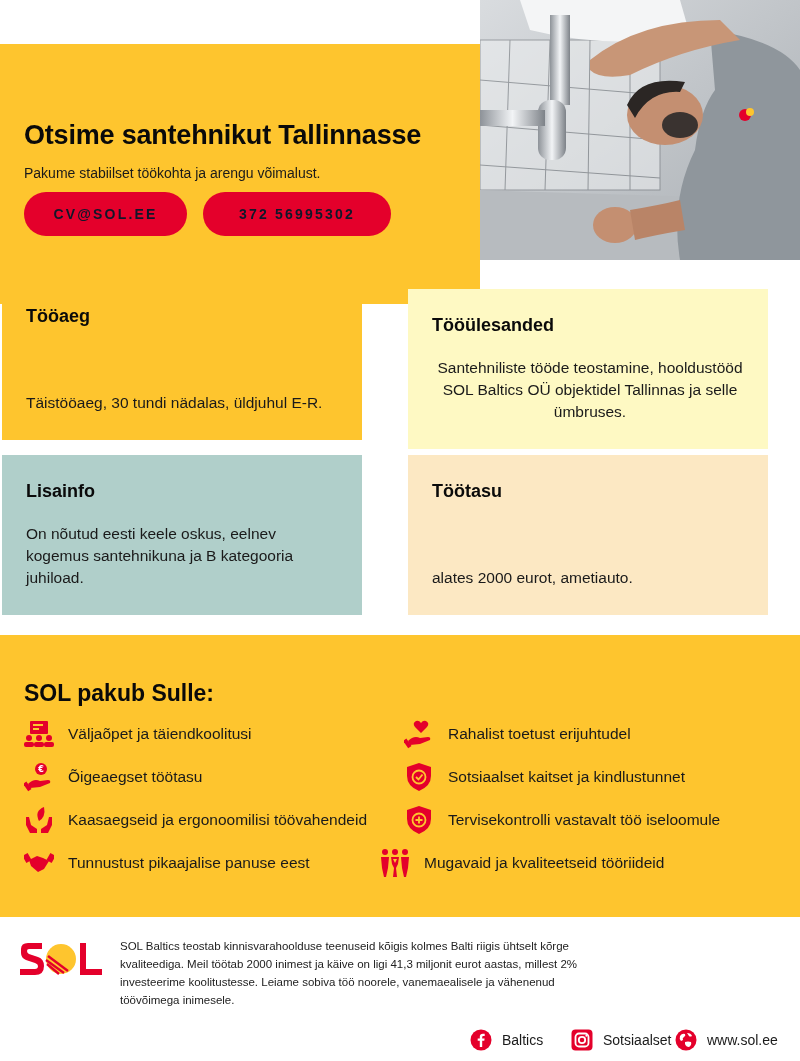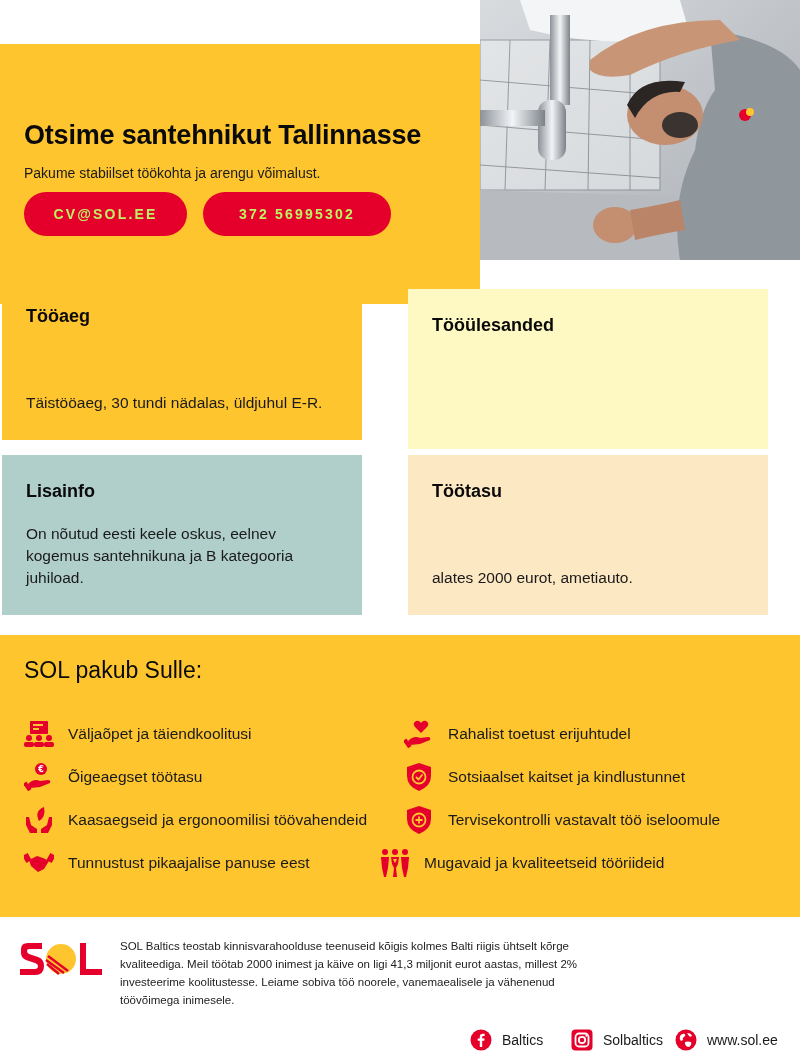--- a/index.html
+++ b/index.html
@@ -3,36 +3,36 @@
 <meta charset="utf-8">
 <style>
   * { box-sizing: border-box; margin: 0; padding: 0; }
   html, body { width: 800px; height: 1061px; background: #ffffff; overflow: hidden; }
   body { font-family: "Liberation Sans", "DejaVu Sans", sans-serif; color: #111; position: relative; }
 
   .hero { position: absolute; left: 0; top: 0; width: 800px; height: 260px; }
   .hero-left { position: absolute; left: 0; top: 0; width: 480px; height: 260px; background: #FEC52E; margin-top: 44px; }
   .hero-title { position: absolute; left: 24px; top: 76px; font-size: 27px; font-weight: 700; color: #0a0a0a; letter-spacing: -0.2px; white-space: nowrap; }
   .hero-sub { position: absolute; left: 24px; top: 121px; font-size: 14px; color: #1a1a1a; white-space: nowrap; }
-  .btn { position: absolute; top: 148px; height: 44px; border-radius: 22px; background: #E4002B; color: #bef264; font-size: 14px; font-weight: 700; letter-spacing: 2.2px; display: flex; align-items: center; justify-content: center; cursor: pointer; }
+  .btn { position: absolute; top: 148px; height: 44px; border-radius: 22px; background: #E4002B; color: #0f172a; font-size: 14px; font-weight: 700; letter-spacing: 2.2px; display: flex; align-items: center; justify-content: center; cursor: pointer; }
   .btn-email { left: 24px; width: 163px; }
   .btn-phone { left: 203px; width: 188px; }
 
   .hero-photo { position: absolute; left: 480px; top: 0; width: 320px; height: 260px; overflow: hidden; background: #c9cdd1; }
 
   .card { position: absolute; width: 360px; height: 160px; }
   .card-title { position: absolute; left: 24px; top: 26px; font-size: 18px; font-weight: 700; color: #0a0a0a; }
   .card-body { position: absolute; left: 24px; right: 20px; bottom: 26px; font-size: 15.5px; line-height: 22px; color: #1a1a1a; }
   .c1 { left: 2px; top: 280px; background: #FEC52E; }
   .c2 { left: 408px; top: 289px; background: #fef9c3; text-align: center; }
   .c3 { left: 2px; top: 455px; background: #B0CFCA; }
   .c4 { left: 408px; top: 455px; background: #FCE8C3; }
 
   .benefits { position: absolute; left: 0; top: 635px; width: 800px; height: 282px; background: #FEC52E; }
-  .benefits-title { position: absolute; left: 24px; top: 22px; font-size: 23px; font-weight: 400; color: #0a0a0a; }
+  .benefits-title { position: absolute; left: 24px; top: 45px; font-size: 23px; font-weight: 700; color: #0a0a0a; }
   .benefit { position: absolute; height: 34px; display: flex; align-items: center; }
   .benefit .ic { width: 34px; height: 34px; display: flex; align-items: center; justify-content: center; }
   .benefit .txt { margin-left: 12px; font-size: 15.5px; color: #1a1a1a; white-space: nowrap; }
 
   .footer-logo { position: absolute; left: 18px; top: 940px; width: 86px; height: 38px; }
   .footer-text { position: absolute; left: 120px; top: 937px; width: 470px; font-size: 11.5px; line-height: 18px; color: #222; }
   .social { position: absolute; top: 1028px; height: 24px; display: flex; align-items: center; }
   .social .sic { width: 22px; height: 22px; }
   .social .slbl { margin-left: 10px; font-size: 14px; color: #1a1a1a; white-space: nowrap; }
 </style>
@@ -96,20 +96,21 @@
     </svg>
   </div>
 </div>
 
 <section class="card c1">
   <h2 class="card-title">Tööaeg</h2>
   <p class="card-body">Täistööaeg, 30 tundi nädalas, üldjuhul E-R.</p>
 </section>
 <section class="card c2">
   <h2 class="card-title">Tööülesanded</h2>
+  <p class="card-body">Santehniliste tööde teostamine, hooldustööd SOL Baltics OÜ objektidel Tallinnas ja selle ümbruses.</p>
 </section>
 <section class="card c3">
   <h2 class="card-title">Lisainfo</h2>
   <p class="card-body">On nõutud eesti keele oskus, eelnev kogemus santehnikuna ja B kategooria juhiload.</p>
 </section>
 <section class="card c4">
   <h2 class="card-title">Töötasu</h2>
   <p class="card-body">alates 2000 eurot, ametiauto.</p>
 </section>
 
@@ -232,21 +233,21 @@
     </svg>
   <span class="slbl">Baltics</span>
 </a>
 <a class="social" style="left:571px;">
   <svg class="sic" viewBox="0 0 22 22">
       <rect x="0.5" y="0.5" width="21" height="21" rx="4" fill="#E4002B"></rect>
       <rect x="4.5" y="4.5" width="13" height="13" rx="3.5" fill="none" stroke="#fff" stroke-width="1.8"></rect>
       <circle cx="11" cy="11" r="3.2" fill="none" stroke="#fff" stroke-width="1.8"></circle>
       <circle cx="15.3" cy="6.7" r="1" fill="#fff"></circle>
     </svg>
-  <span class="slbl">Solbaltics</span>
+  <span class="slbl">Sotsiaalset</span>
 </a>
 <a class="social" style="left:675px;">
   <svg class="sic" viewBox="0 0 22 22">
       <circle cx="11" cy="11" r="10.5" fill="#E4002B"></circle>
       <path d="M5 7 Q7 4 10 5 Q11 7 9 8 Q7 9 8 11 L6 12 Q4 10 5 7 Z" fill="#fff"></path>
       <path d="M12 4 Q16 4 17 7 Q15 8 14 7 Z" fill="#fff"></path>
       <path d="M10 13 Q13 12 16 13 Q17 16 14 18 Q11 18 10 15 Z" fill="#fff"></path>
     </svg>
   <span class="slbl">www.sol.ee</span>
 </a>

